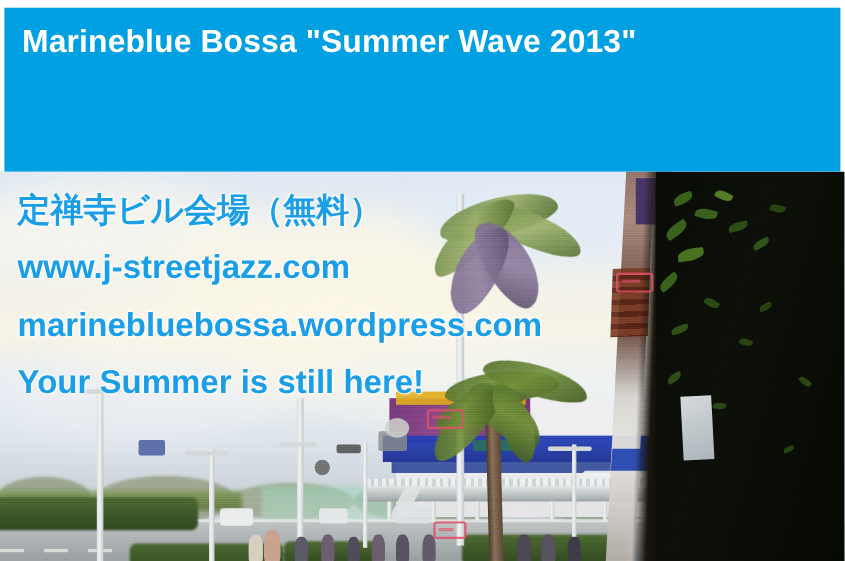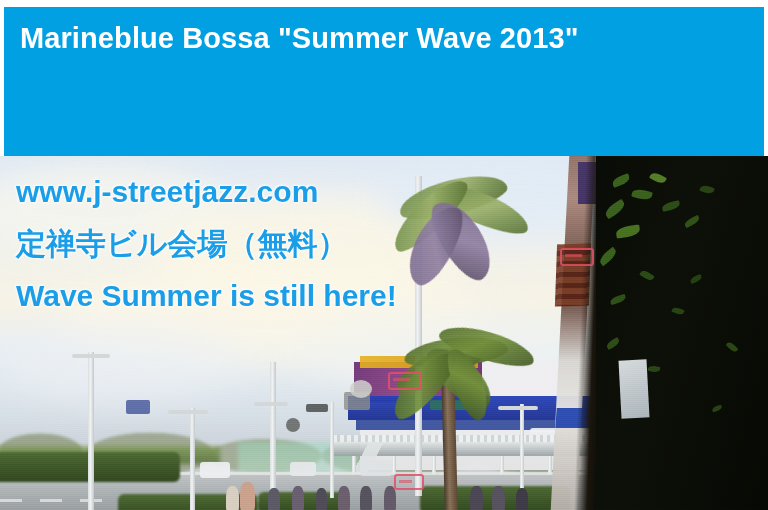--- a/index.html
+++ b/index.html
@@ -454,18 +454,19 @@
     <div class="redmark" style="left:560px;top:92px;width:30px;height:14px;"></div>
 
     <div class="grain"></div>
   </div>
 
   <div class="banner">
     <div class="banner-line">Marineblue Bossa "Summer Wave 2013"</div>
   </div>
 
   <div class="body-text">
+    <div class="body-line">定禅寺ビル会場（無料）</div>
     <div class="body-line">www.j-streetjazz.com</div>
-    <div class="body-line">定禅寺ビル会場（無料）</div>
-    <div class="body-line">Wave Summer is still here!</div>
+    <div class="body-line">marinebluebossa.wordpress.com</div>
+    <div class="body-line">Your Summer is still here!</div>
   </div>
 
 </div>
 
 </body></html>

